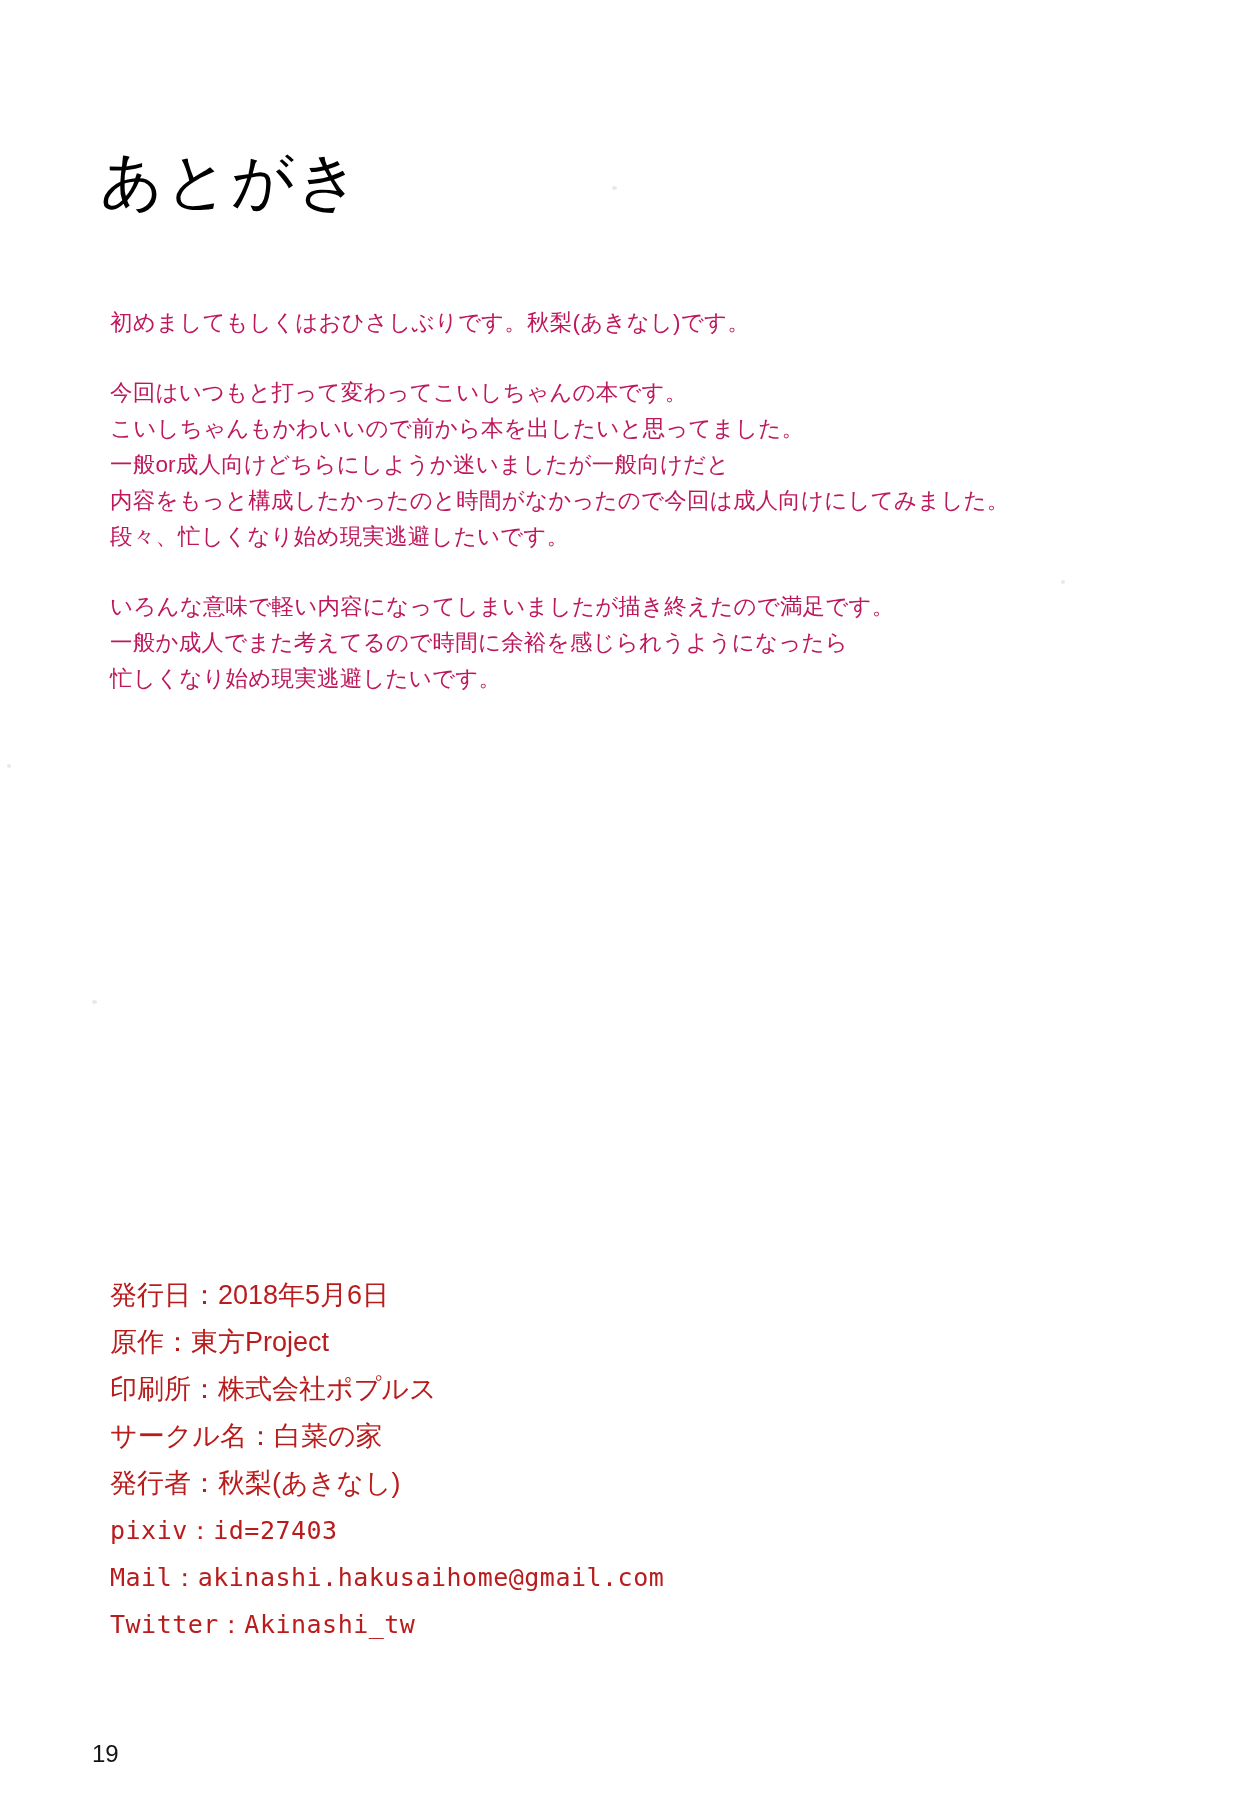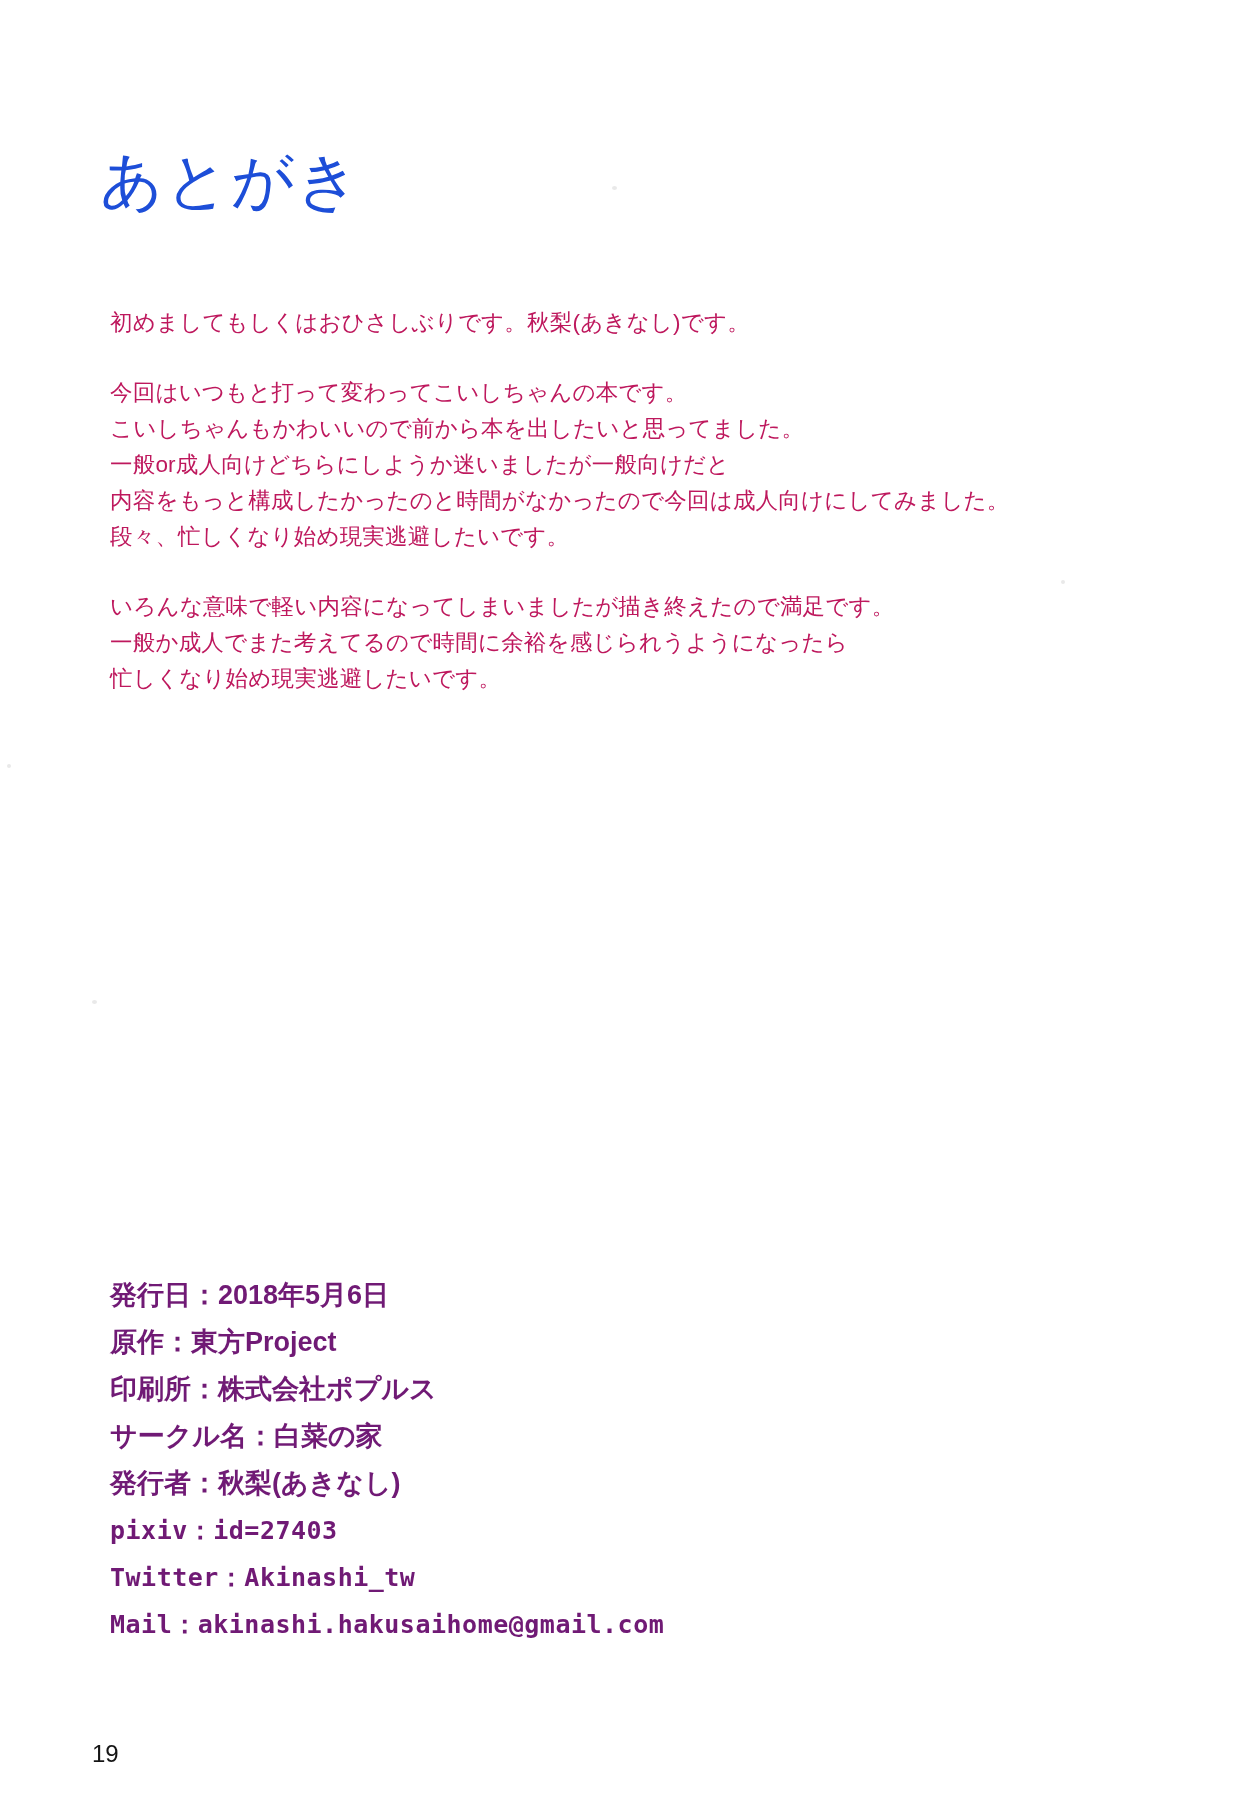--- a/index.html
+++ b/index.html
@@ -21,21 +21,21 @@
   }
 
   
   .afterword-title {
     position: absolute;
     left: 100px;
     top: 108px;
     font-size: 62px;
     font-weight: 400;
     letter-spacing: 2px;
-    color: #1d4ed8;
+    color: #000000;
     line-height: 1;
     white-space: nowrap;
   }
 
   .afterword-body {
     position: absolute;
     left: 110px;
     top: 305px;
     width: 1060px;
     font-size: 22.5px;
@@ -68,22 +68,21 @@
     color: #111111;
     line-height: 1;
   }
 
   .colophon-list {
     position: absolute;
     left: 110px;
     top: 1272px;
     font-size: 27px;
     line-height: 47px;
-    color: #701a75;
-    font-weight: bold;
+    color: #b91c1c;
   }
   .colophon-list .row {
     display: block;
     white-space: nowrap;
   }
   .colophon-list .row.mono {
     font-family: "DejaVu Sans Mono", "Liberation Mono", monospace;
     font-size: 25px;
     letter-spacing: 0.5px;
   }
@@ -140,19 +139,19 @@
   </div>
 
 
   <div class="colophon-list">
     <span class="row">発行日：2018年5月6日</span>
     <span class="row">原作：東方Project</span>
     <span class="row">印刷所：株式会社ポプルス</span>
     <span class="row">サークル名：白菜の家</span>
     <span class="row">発行者：秋梨(あきなし)</span>
     <span class="row mono">pixiv：id=27403</span>
+    <span class="row mono">Mail：akinashi.hakusaihome@gmail.com</span>
     <span class="row mono">Twitter：Akinashi_tw</span>
-    <span class="row mono">Mail：akinashi.hakusaihome@gmail.com</span>
   </div>
 
   <div class="page-number">19</div>
 
 </div>
 
 </body></html>

